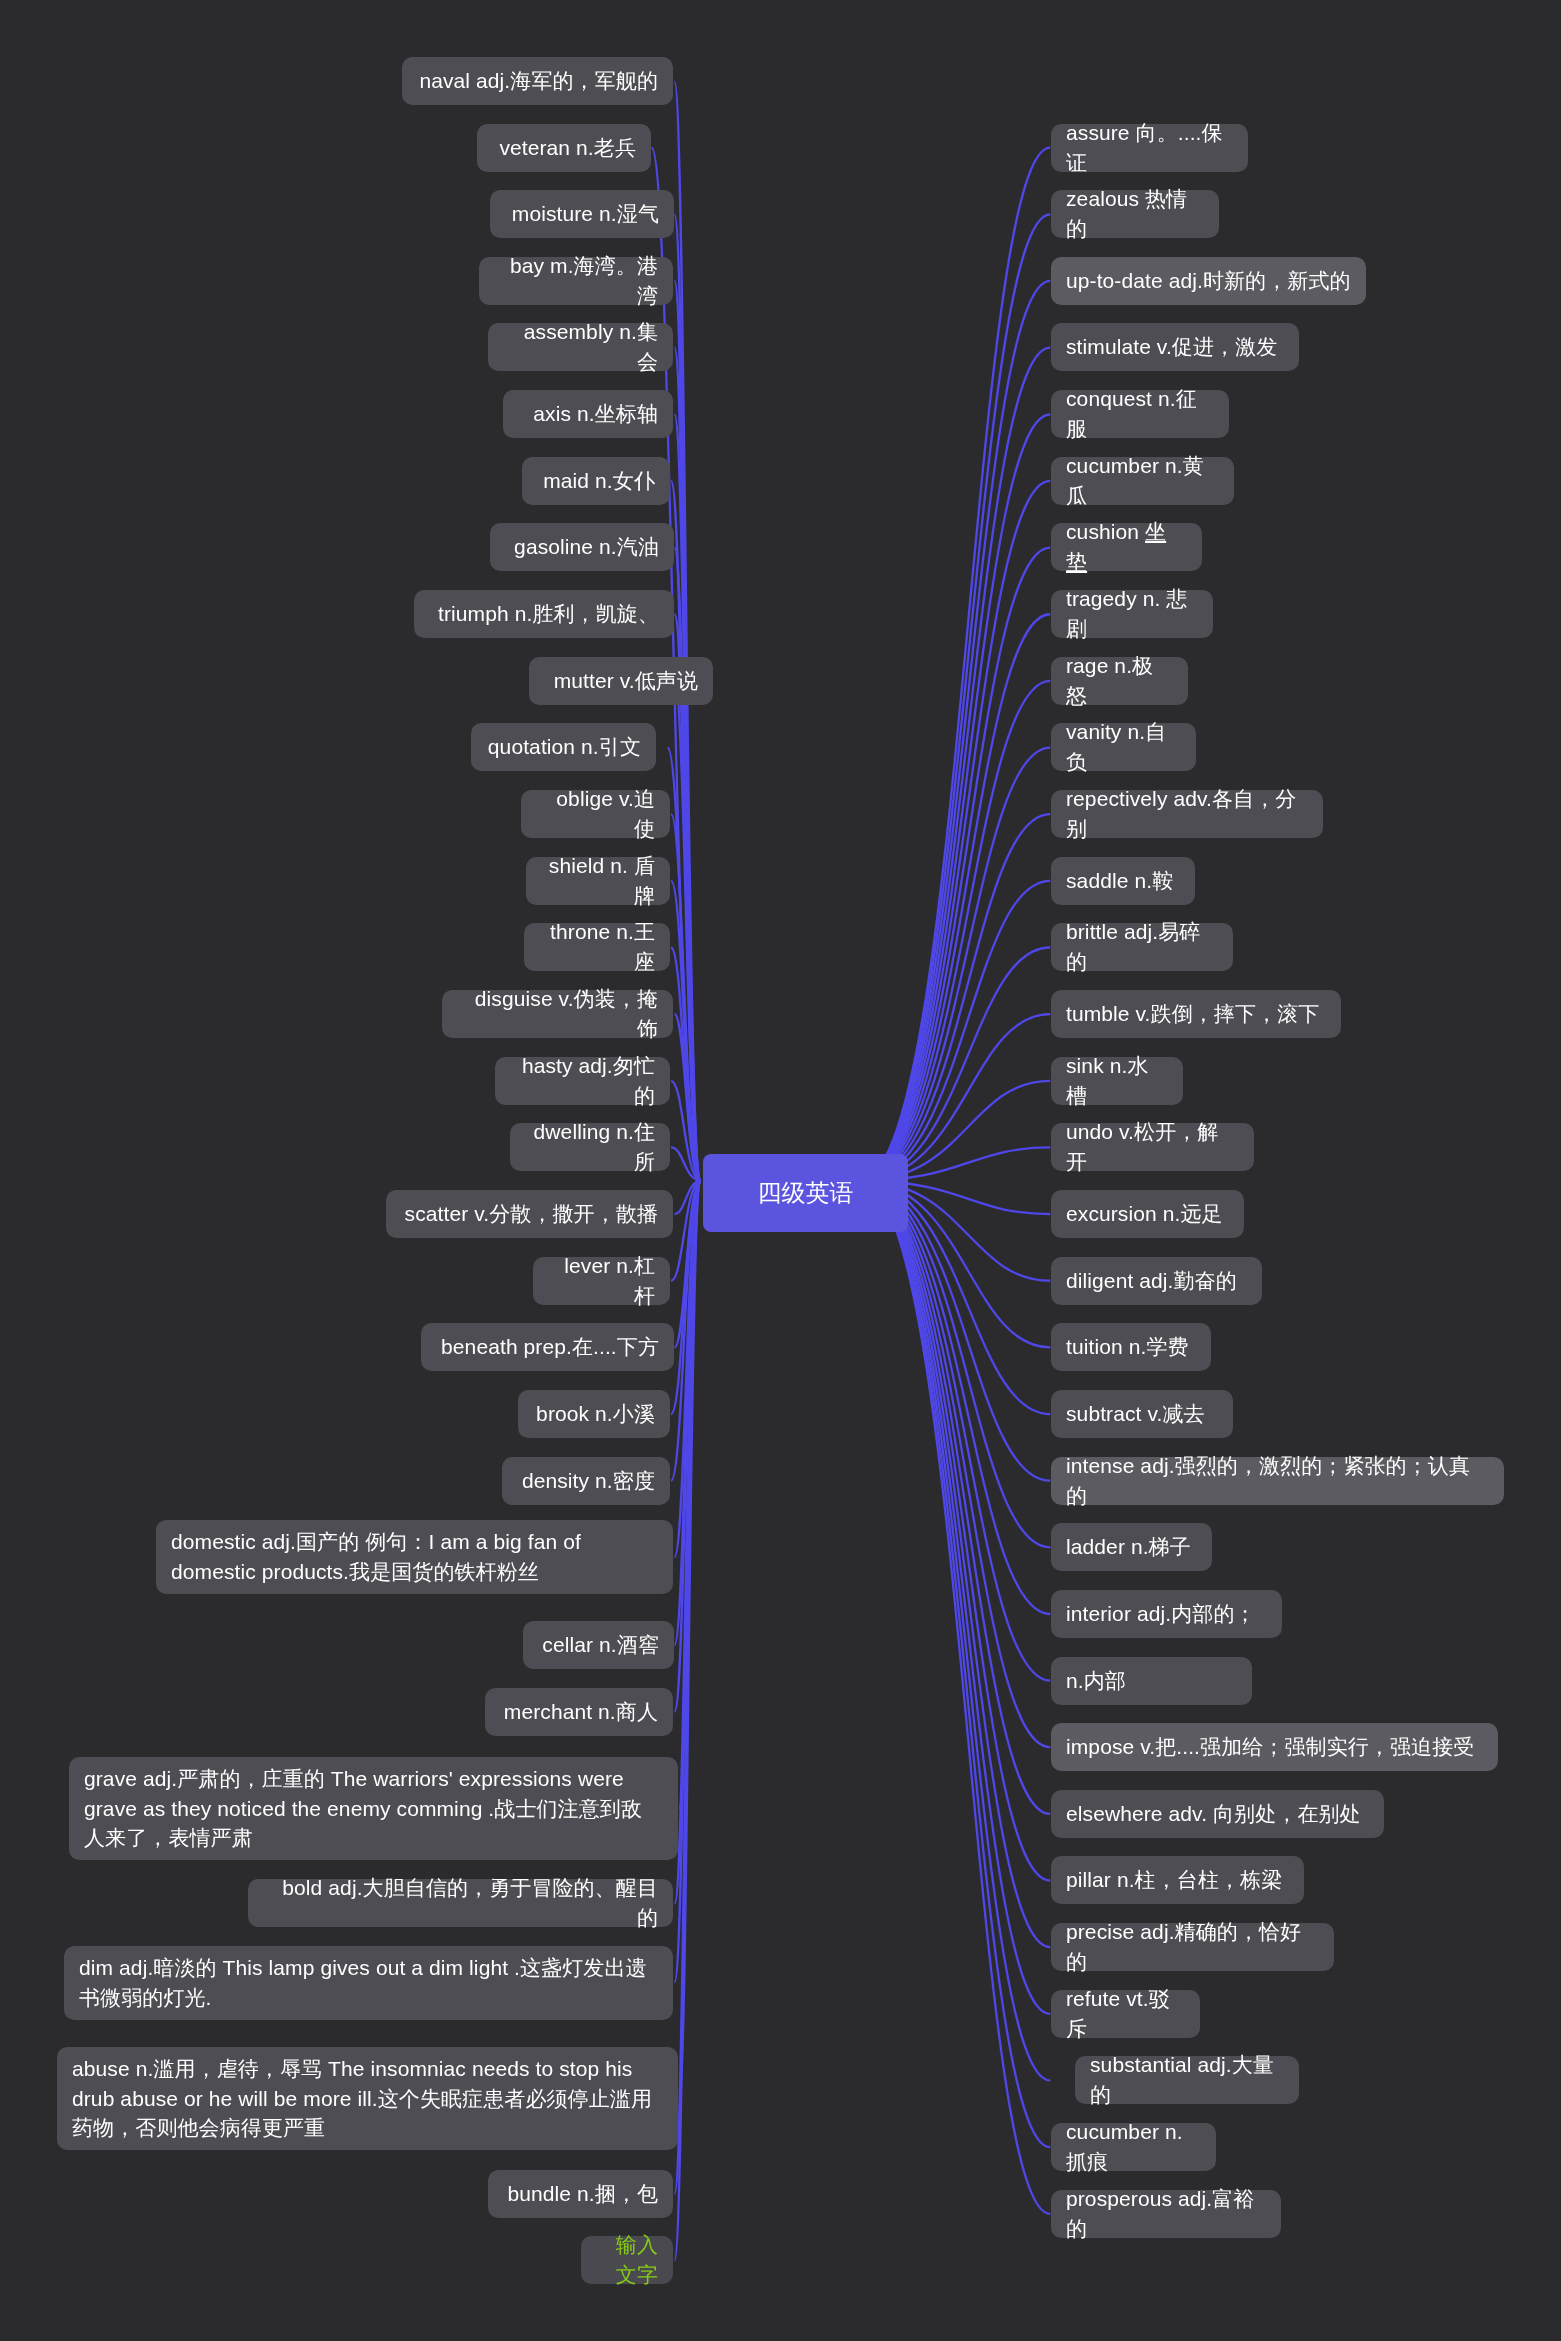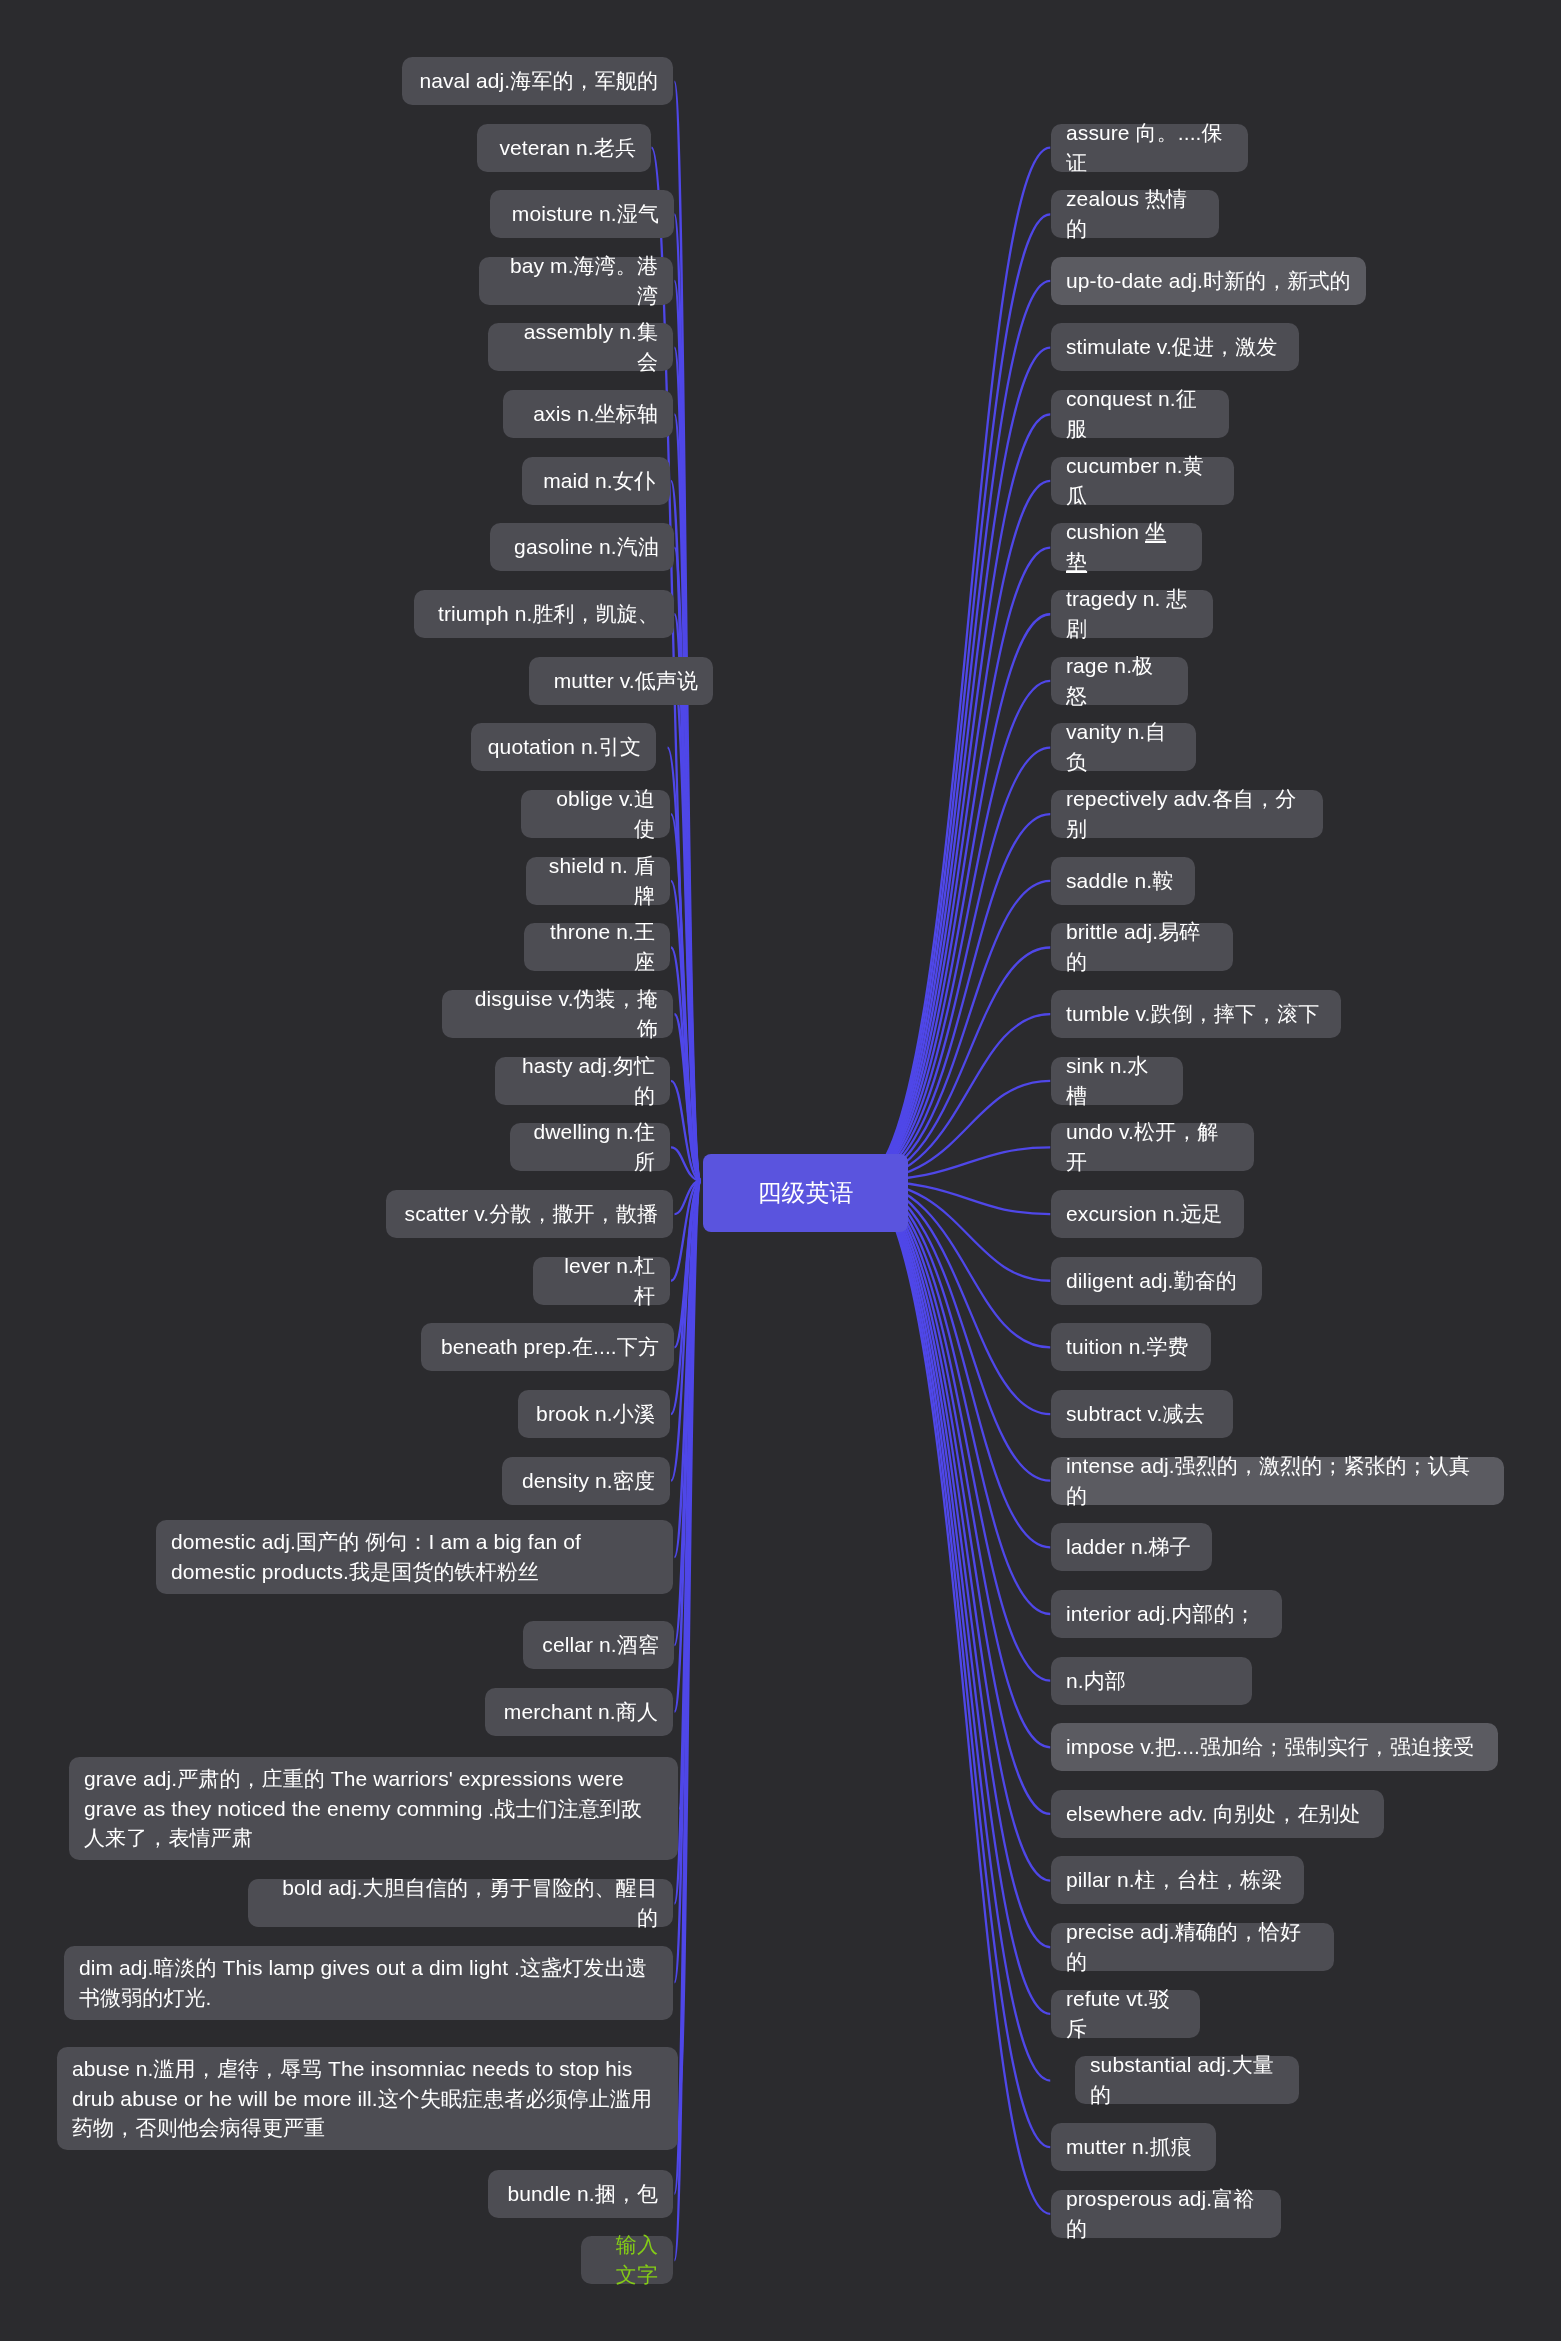--- a/index.html
+++ b/index.html
@@ -328,21 +328,21 @@
       <div class="node right" style="width: 283px; height: 48px; top: 1923px; left: 1051px;">
         <span>precise adj.精确的，恰好的</span>
       </div>
       <div class="node right" style="width: 149px; height: 48px; top: 1990px; left: 1051px;">
         <span>refute vt.驳斥</span>
       </div>
       <div class="node right" style="width: 224px; height: 48px; top: 2056px; left: 1051px; margin-left: 24px;">
         <span>substantial adj.大量的</span>
       </div>
       <div class="node right" style="width: 165px; height: 48px; top: 2123px; left: 1051px;">
-        <span>mutter n.抓痕</span>
+        <span>cucumber n.抓痕</span>
       </div>
       <div class="node right" style="width: 230px; height: 48px; top: 2190px; left: 1051px;">
         <span>prosperous adj.富裕的</span>
       </div>
     </div>
 
 </div>
 
 
 </body></html>

